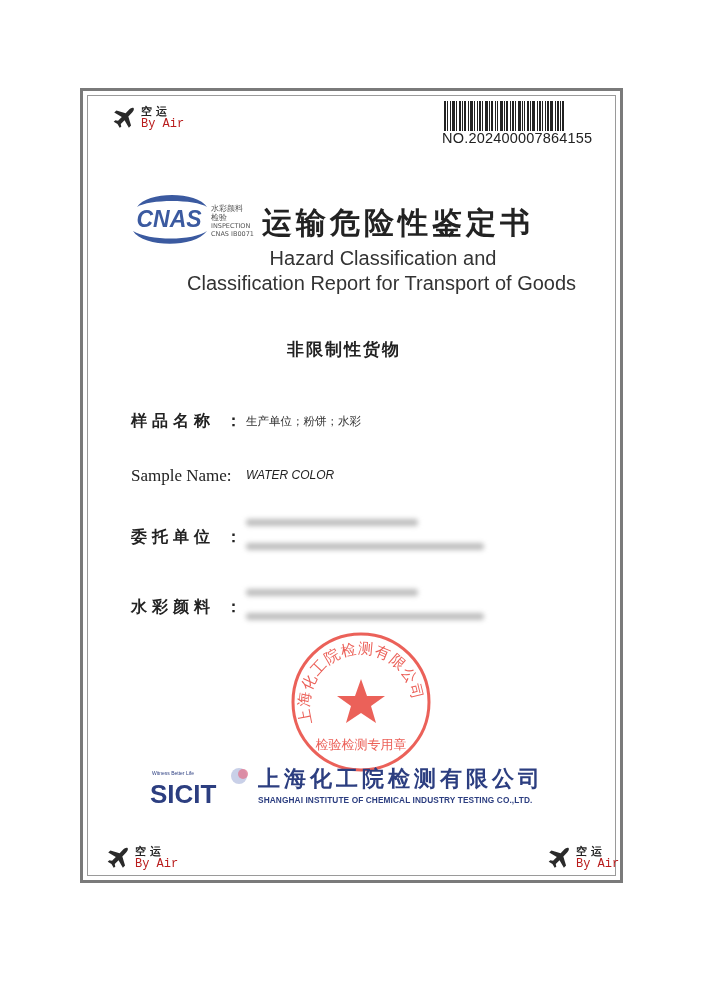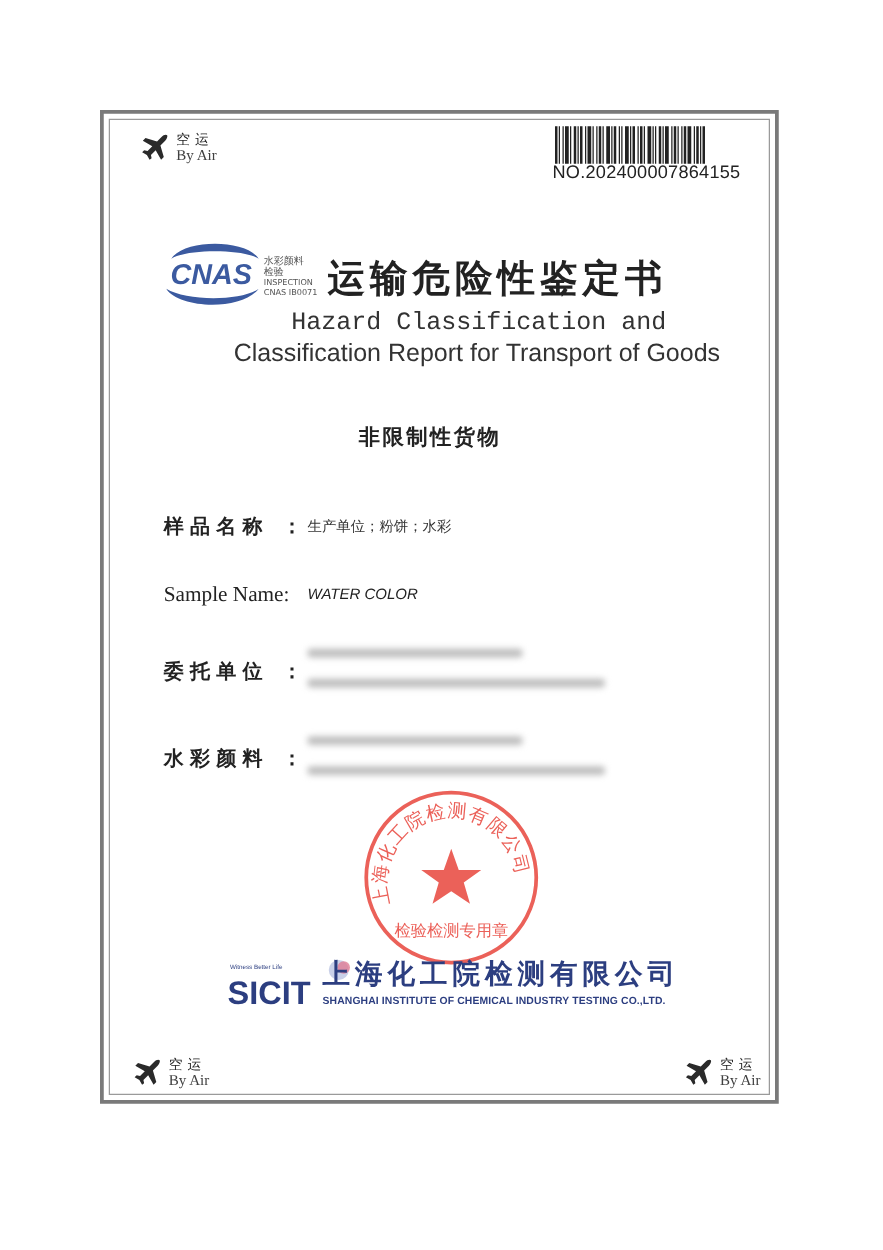--- a/index.html
+++ b/index.html
@@ -5,42 +5,42 @@
   html, body { margin: 0; padding: 0; background: #ffffff; }
   body { width: 706px; height: 1000px; position: relative; overflow: hidden;
          font-family: "DejaVu Sans", sans-serif; color: #222; }
   .frame-outer { position: absolute; left: 80px; top: 88px; width: 543px; height: 795px;
                  border: 3px solid #7a7a7a; box-sizing: border-box; }
   .frame-inner { position: absolute; left: 4px; top: 4px; right: 4px; bottom: 4px;
                  border: 1px solid #9a9a9a; }
   .air { position: absolute; display: flex; align-items: center; gap: 4px; }
   .air svg { width: 26px; height: 26px; }
   .air .txt { display: flex; flex-direction: column; line-height: 13px; }
-  .air .cn { font-family: "DejaVu Sans", sans-serif; font-size: 11px; letter-spacing: 4px; color: #222; font-weight: normal; }
-  .air .en { font-family: Liberation Serif, serif; font-size: 12px; color: #404040; }
+  .air .cn { font-family: "DejaVu Sans", sans-serif; font-size: 11px; letter-spacing: 4px; color: #222; font-weight: bold; }
+  .air .en { font-family: Liberation Mono, monospace; font-size: 12px; color: #b91c1c; }
   .barcode { position: absolute; left: 444px; top: 101px; width: 160px; height: 30px; display: flex; align-items: stretch; gap: 0; }
   .barcode span { display: block; background: #222; }
   .barno { position: absolute; left: 442px; top: 130px; width: 166px; font-family: "Liberation Sans", sans-serif;
            font-size: 14.5px; color: #222; letter-spacing: 0.2px; }
   .cnas { position: absolute; left: 127px; top: 193px; }
   .cnas-side { position: absolute; left: 211px; top: 204px; font-size: 6.5px; line-height: 8px; color: #555; }
   .cnas-side .c { font-size: 8px; line-height: 9px; }
   .title-cn { position: absolute; left: 262px; top: 203px; font-family: "DejaVu Serif", serif; font-size: 30px;
               letter-spacing: 4px; color: #222; font-weight: bold; }
   .title-en1 { position: absolute; left: 0; width: 706px; top: 247px; text-align: center;
-               font-family: Liberation Mono, monospace; font-size: 20px; color: #333; padding-left: 60px; box-sizing: border-box; }
+               font-family: Liberation Sans, sans-serif; font-size: 20px; color: #333; padding-left: 60px; box-sizing: border-box; }
   .title-en2 { position: absolute; left: 187px; top: 272px; font-family: "Liberation Sans", sans-serif; font-size: 20px; color: #333; }
   .cat { position: absolute; left: 287px; top: 338px; font-size: 17px; font-weight: bold; letter-spacing: 2px; color: #222; }
   .lbl { position: absolute; left: 131px; font-family: "DejaVu Serif", serif; font-size: 16px; font-weight: bold; letter-spacing: 5px; color: #222; }
   .lbl-en { position: absolute; left: 131px; font-family: "Liberation Serif", serif; font-size: 17px; color: #222; }
   .val { position: absolute; left: 246px; font-size: 11.5px; color: #333; }
   .val-en { position: absolute; left: 246px; font-family: "Liberation Sans", sans-serif; font-size: 12px; color: #222; }
   .blur { position: absolute; left: 246px; height: 7px; background: #bdbdbd; filter: blur(2.5px); border-radius: 3px; }
   .stamp { position: absolute; left: 290px; top: 631px; width: 142px; height: 142px; }
-  .sicit { position: absolute; left: 150px; top: 766px; margin-left: 32px; }
+  .sicit { position: absolute; left: 150px; top: 766px; }
   .sicit-cn { position: absolute; left: 258px; top: 764px; font-size: 22px; font-weight: bold; color: #2c3e80; letter-spacing: 4px; }
   .sicit-en { position: absolute; left: 258px; top: 795px; font-family: "Liberation Sans", sans-serif; font-size: 8.3px; font-weight: bold; color: #2c3e80; letter-spacing: 0.1px; }
 </style>
 </head>
 <body>
 
 <div class="frame-outer">
   <div class="frame-inner"></div>
 </div>
 

